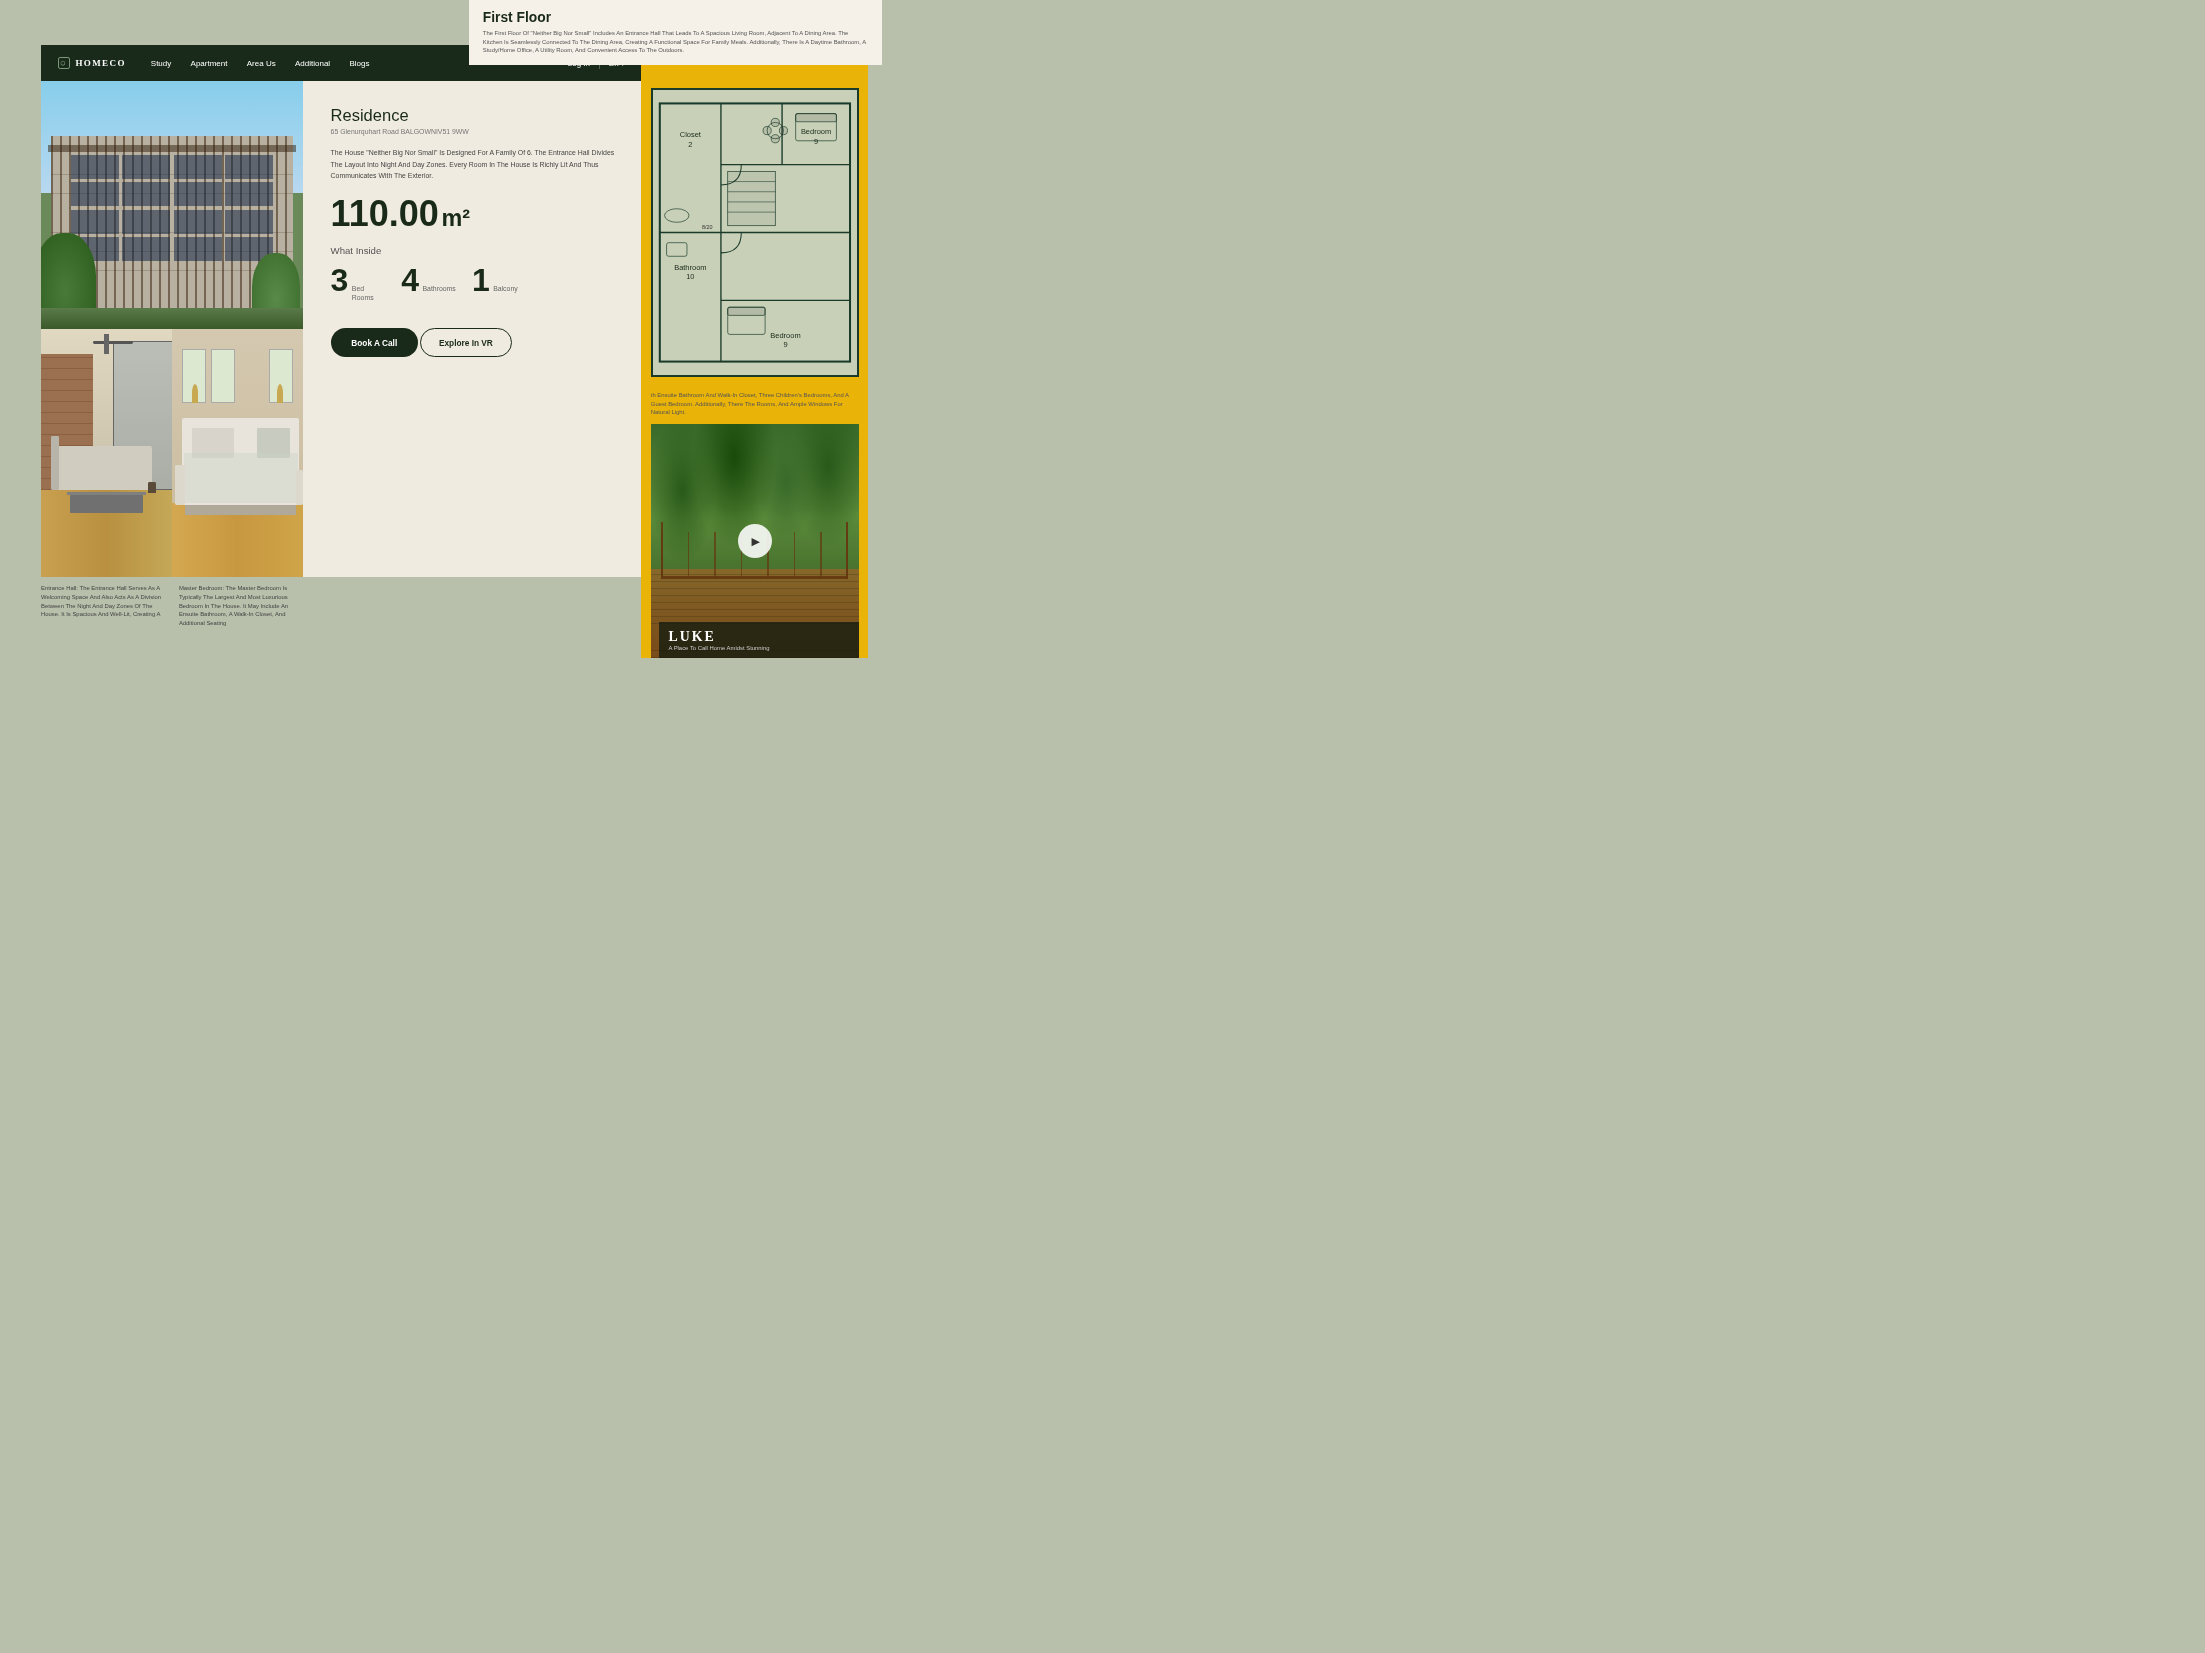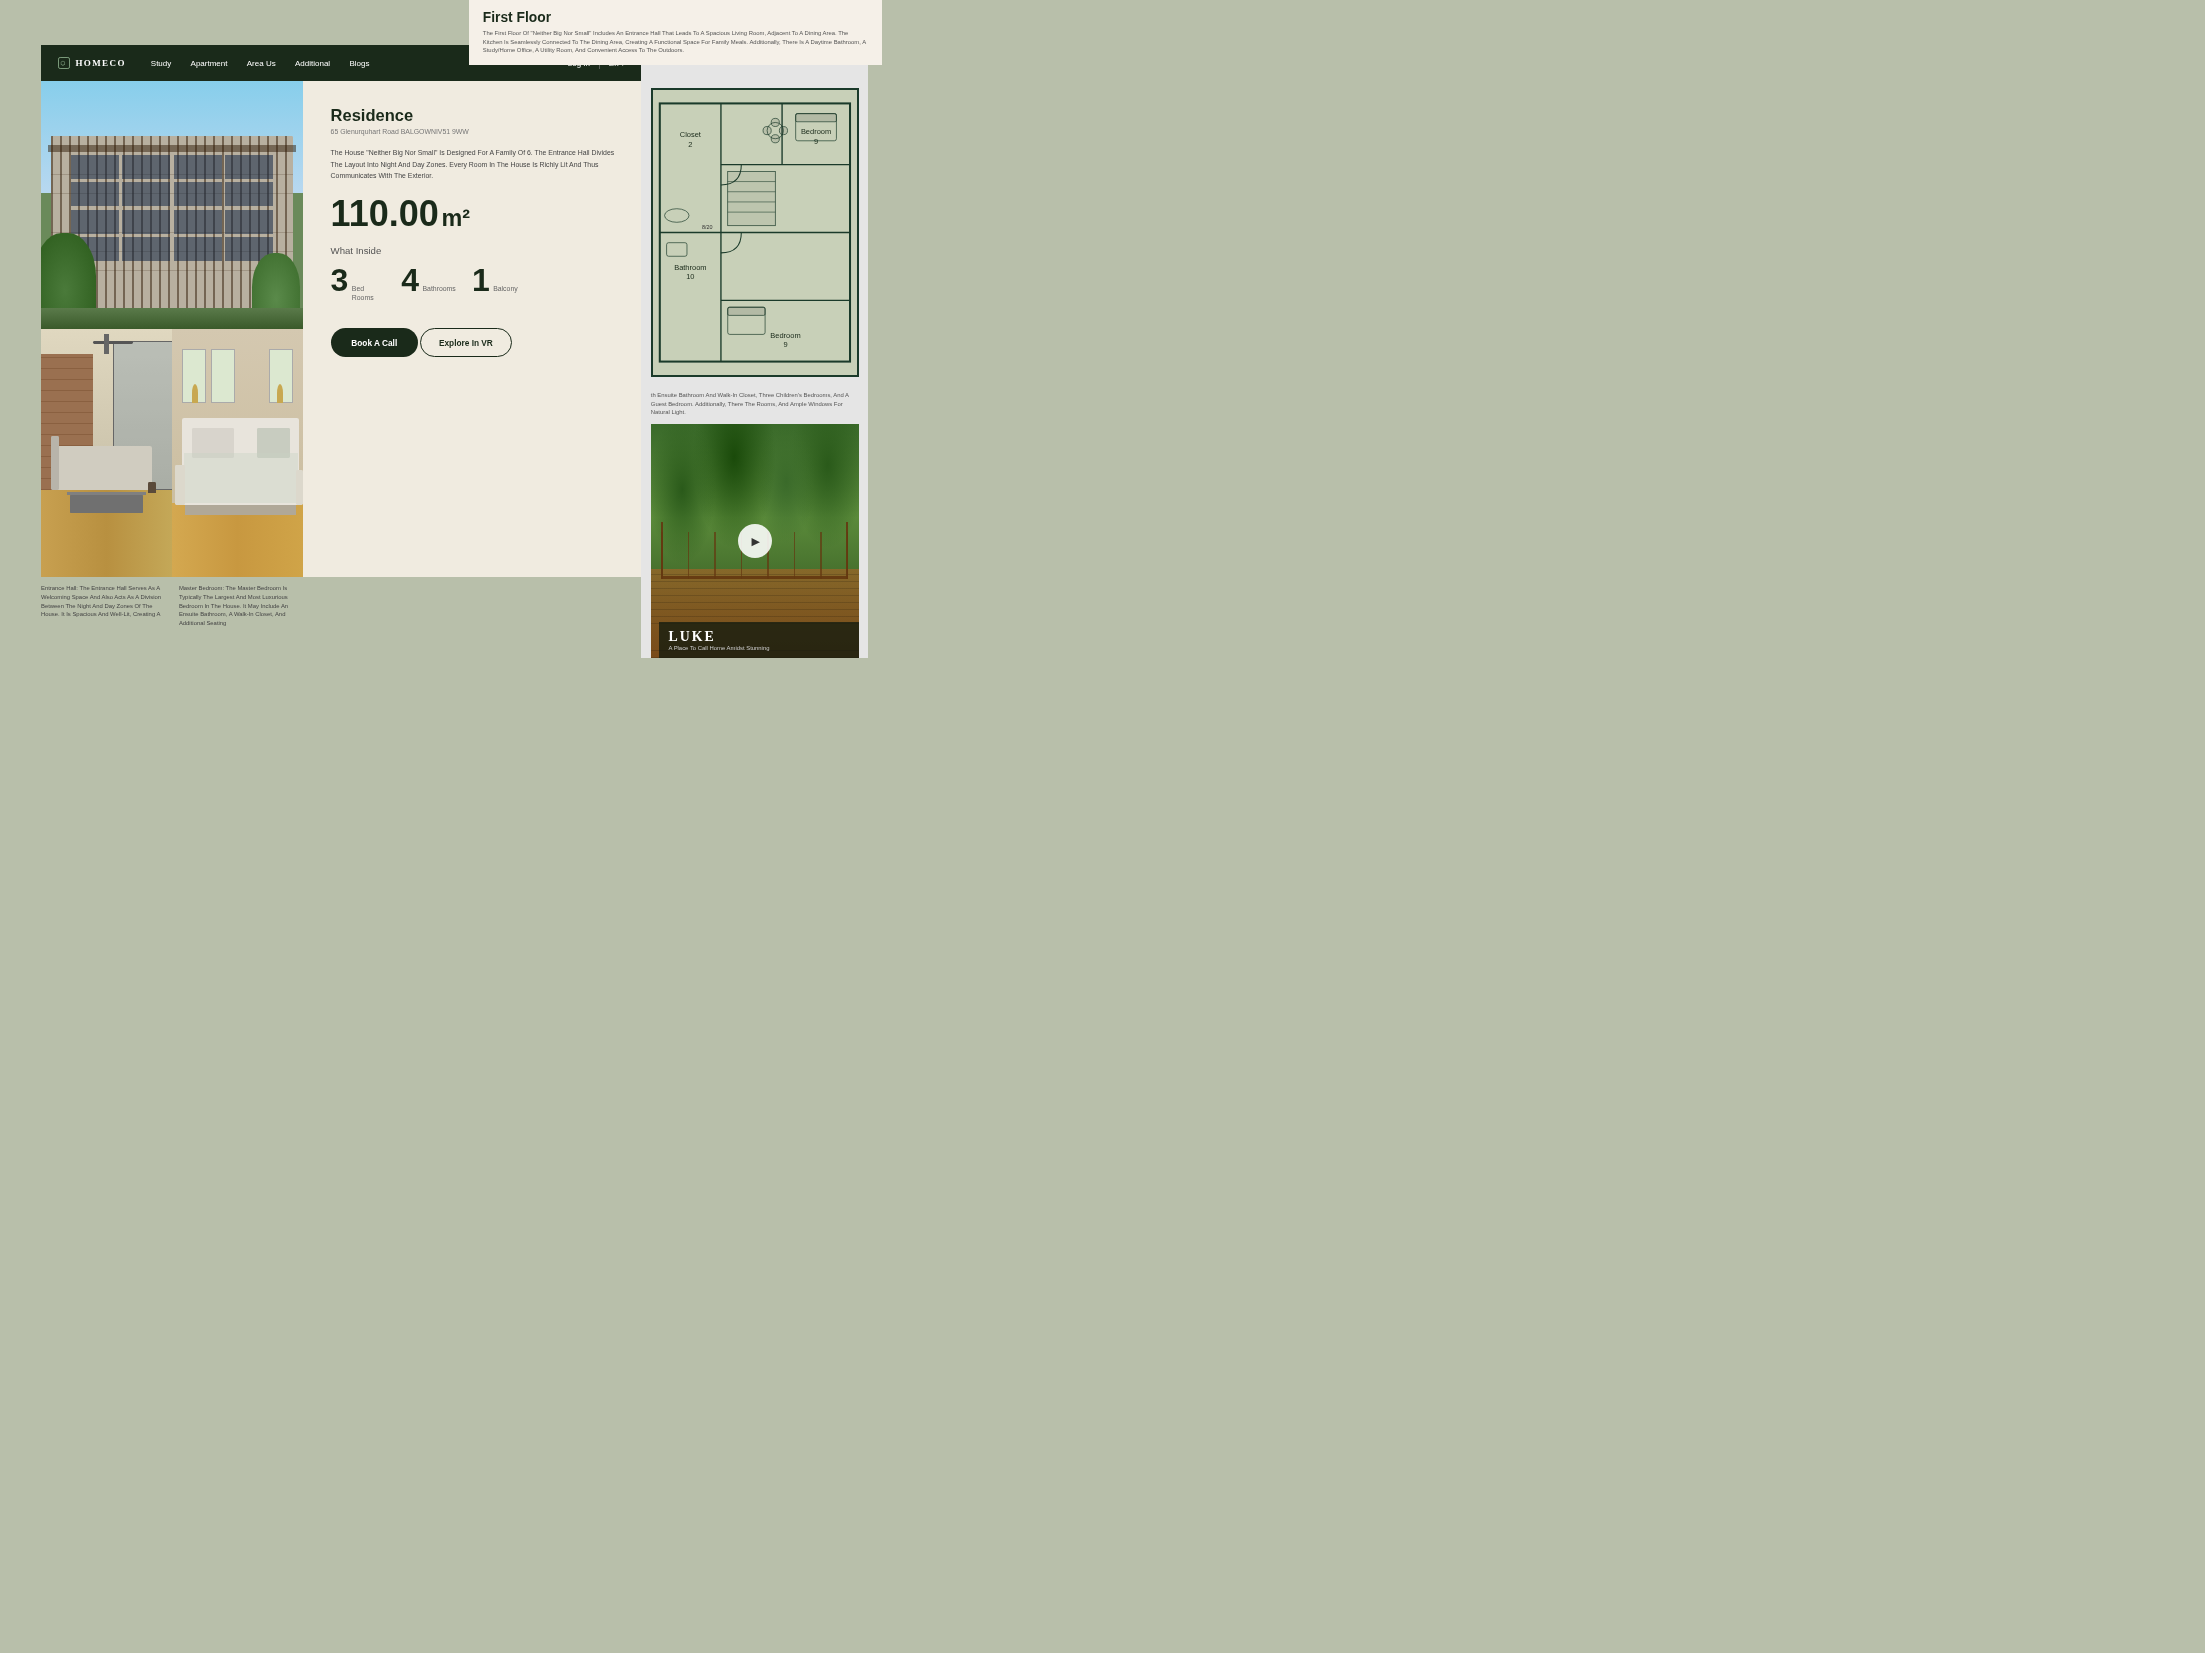--- a/index.html
+++ b/index.html
@@ -149,21 +149,21 @@
 
               <div style="position:absolute; bottom:30%; left:9%; right:4%; height:20%; background:rgba(200,210,195,0.4);"></div>
 
               <div style="position:absolute; bottom:29%; left:2%; width:8%; height:16%; background:#dcd8cc; border-radius:1.4px;"></div>
               <div style="position:absolute; bottom:29%; right:0%; width:5%; height:14%; background:#dcd8cc; border-radius:1.4px;"></div>
             </div>
           </div>
         </div>
 
         <div style="flex:1; background:#f0ebe0; padding:25px 25px 25px 27.6px;">
-          <div style="font-size:16.5px; font-weight:700; color:#1a2a1a; margin-bottom:2.8px; font-family:Arial,sans-serif;">Residence</div>
+          <div style="font-size:16.5px; font-weight:400; color:#1a2a1a; margin-bottom:2.8px; font-family:Arial,sans-serif;">Residence</div>
           <div style="font-size:6.9px; color:#777; margin-bottom:12.4px; font-family:Arial,sans-serif;">65 Glenurquhart Road BALGOWNIV51 9WW</div>
           <div style="font-size:6.9px; color:#444; line-height:1.65; margin-bottom:15px; font-family:Arial,sans-serif;">The House "Neither Big Nor Small" Is Designed For A Family Of 6. The Entrance Hall Divides The Layout Into Night And Day Zones. Every Room In The House Is Richly Lit And Thus Communicates With The Exterior.</div>
 
           <div style="font-size:36px; font-weight:700; color:#1a2a1a; font-family:Arial,sans-serif; line-height:1; margin-bottom:12.4px; display:flex; align-items:baseline; gap:2.8px;">
             <span>110.00</span>
             <span style="font-size:23.4px;">m²</span>
           </div>
 
           <div style="font-size:9.6px; color:#555; margin-bottom:8.3px; font-family:Arial,sans-serif;">What Inside</div>
 
@@ -193,21 +193,21 @@
         <div style="width:131px; padding:6.9px 6.9px 6.9px 0;">
           <div style="font-size:5.9px; color:#444; line-height:1.5; font-family:Arial,sans-serif;">Entrance Hall: The Entrance Hall Serves As A Welcoming Space And Also Acts As A Division Between The Night And Day Zones Of The House. It Is Spacious And Well-Lit, Creating A</div>
         </div>
         <div style="width:131px; padding:6.9px;">
           <div style="font-size:5.9px; color:#444; line-height:1.5; font-family:Arial,sans-serif;">Master Bedroom: The Master Bedroom Is Typically The Largest And Most Luxurious Bedroom In The House. It May Include An Ensuite Bathroom, A Walk-In Closet, And Additional Seating</div>
         </div>
       </div>
 
     </div>
 
-    <div style="width:227px; flex-shrink:0; background:#e5e5e5; margin-left:0;">
+    <div style="width:227px; flex-shrink:0; background:#eab308; margin-left:0;">
 
       <div style="height:36px;"></div>
 
       <div style="margin:0; padding:6.9px 9.6px;">
         <div style="background:#c8d0b8; border:2.1px solid #1a3a2a; height:289px; position:relative; overflow:hidden;">
 
           
           <svg width="100%" height="100%" viewBox="0 0 300 400" xmlns="http://www.w3.org/2000/svg">
 
             <rect x="10" y="10" width="280" height="380" fill="#c8d0b8" stroke="#1a3a2a" stroke-width="3"></rect>

